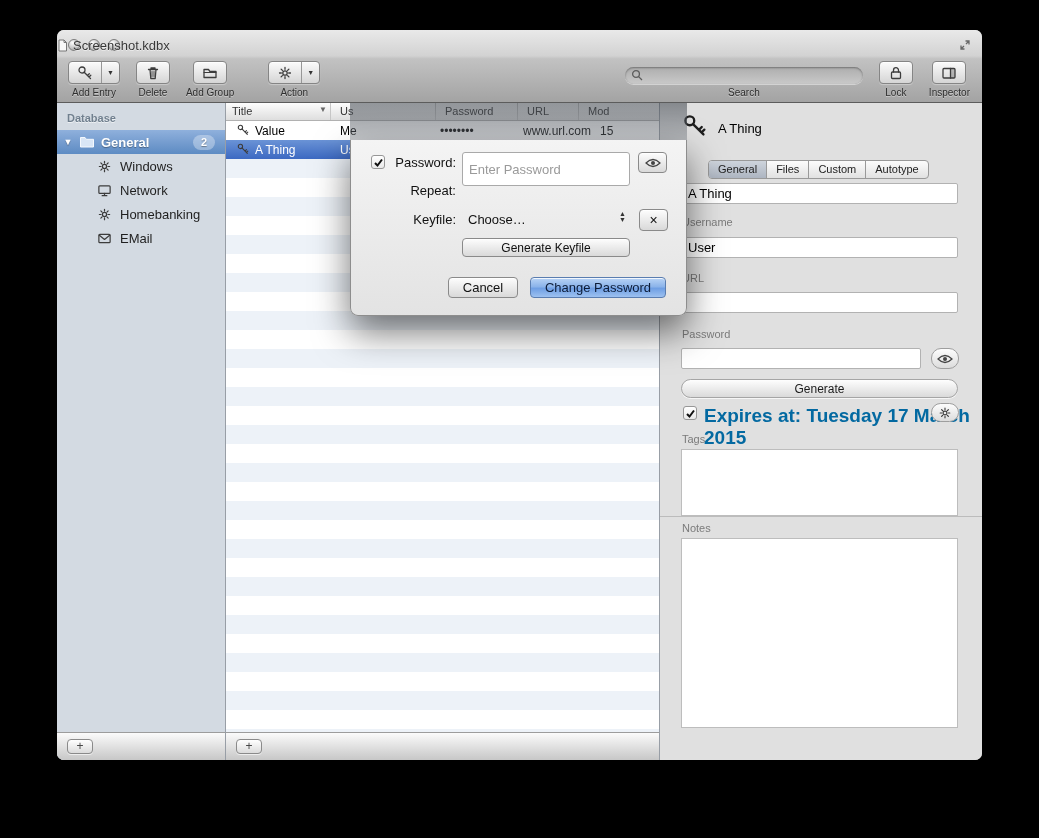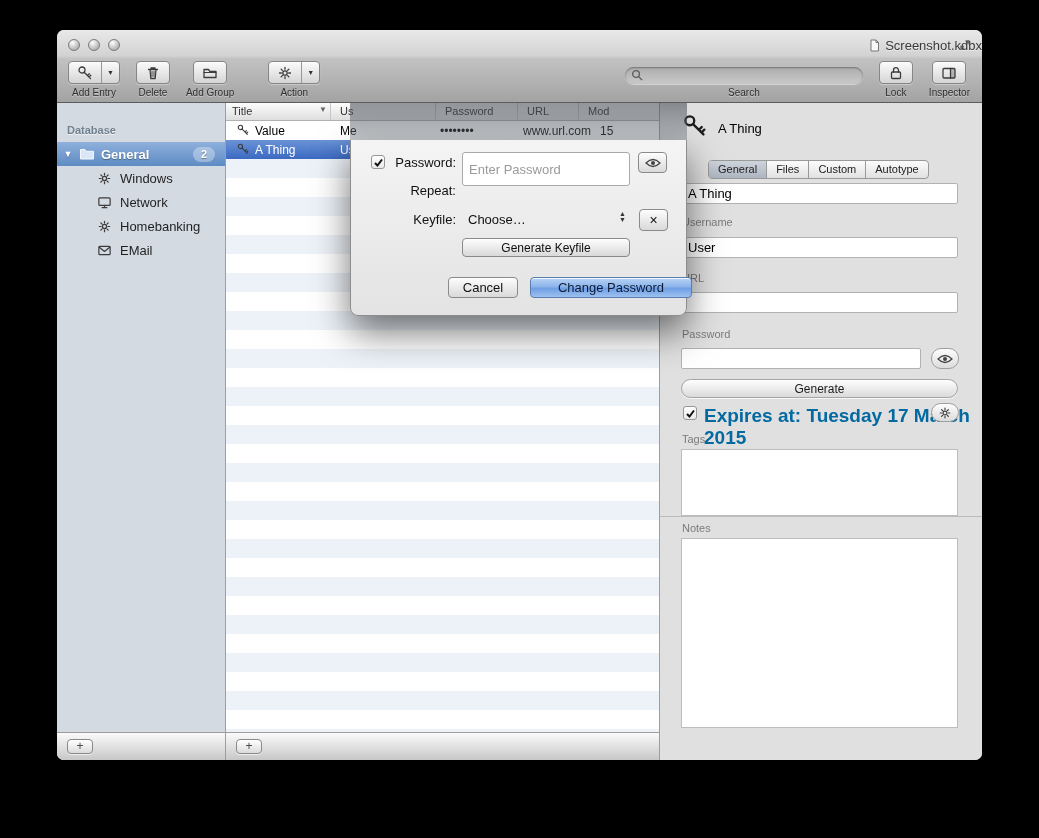--- a/index.html
+++ b/index.html
@@ -10,21 +10,21 @@
     box-shadow:0 25px 60px rgba(0,0,0,.8); }
 
   
   .chrome { position:absolute; top:0; left:0; right:0; height:73px;
     background:linear-gradient(180deg,#e9e9e9 0%,#d2d2d2 36%,#c2c2c2 40%,#a3a3a3 100%);
     border-bottom:1px solid #5c5c5c; }
   .lights { position:absolute; left:11px; top:9px; display:flex; gap:8px; }
   .light { width:12px; height:12px; border-radius:50%; border:1px solid #7c7c7c;
     background:radial-gradient(circle at 35% 28%, #ffffff, #cfcfcf 45%, #9a9a9a); }
   .win-title { position:absolute; left:0; right:0; top:6px; height:18px;
-    display:flex; justify-content:flex-end; align-items:center; gap:5px;
+    display:flex; justify-content:flex-start; align-items:center; gap:5px;
     font-size:13px; color:#383838; text-shadow:0 1px 0 rgba(255,255,255,.5); }
   .fullscreen { position:absolute; right:10px; top:8px; opacity:.8; }
 
   .toolbar { position:absolute; top:29px; left:0; right:0; height:44px; display:flex; padding:2px 8px 0 11px; }
   .tb-group { display:flex; flex-direction:column; align-items:center; margin-right:16px; }
   .tb-btn { height:23px; border-radius:4px; border:1px solid #858585;
     background:linear-gradient(#fbfbfb,#d5d5d5); display:flex; align-items:center;
     box-shadow:inset 0 1px 0 rgba(255,255,255,.75), 0 1px 1px rgba(255,255,255,.35); }
   .tb-seg { padding:0 8px; height:100%; display:flex; align-items:center; }
   .tb-arrow { border-left:1px solid #979797; padding:0 5px; height:100%; display:flex; align-items:center;
@@ -38,21 +38,21 @@
   .search-field input { flex:1; border:none; outline:none; background:transparent; font-size:12px; color:#222;
     font-family:"Liberation Sans",sans-serif; }
 
   
   .content { position:absolute; top:73px; left:0; right:0; bottom:0; display:flex; }
   .sidebar { width:169px; background:#d3dae2; border-right:1px solid #989ea6; position:relative; }
   .listcol { width:434px; background:#fff; border-right:1px solid #989ea6; position:relative; }
   .inspector { flex:1; background:#e0e0e0; position:relative; }
 
   
-  .sb-header { font-size:11px; font-weight:bold; color:#71808f; padding:21px 0 6px 10px;
+  .sb-header { font-size:11px; font-weight:bold; color:#71808f; padding:9px 0 6px 10px;
     text-shadow:0 1px 0 rgba(255,255,255,.6); }
   .sb-group { height:24px; display:flex; align-items:center;
     background:linear-gradient(#8fb0dc,#5d8bc3); color:#fff; font-weight:bold; font-size:13px;
     text-shadow:0 1px 1px rgba(0,0,0,.35); position:relative; }
   .sb-disclosure { width:22px; text-align:center; font-size:9px; color:#fff; }
   .sb-group-label { margin-left:6px; }
   .sb-badge { position:absolute; right:10px; background:rgba(255,255,255,.33); border-radius:8px;
     padding:0 8px; font-size:11px; font-weight:bold; color:#fff; line-height:15px; }
   .sb-item { height:24px; display:flex; align-items:center; padding-left:40px; gap:8px;
     font-size:13px; color:#1f1f1f; }
@@ -420,16 +420,16 @@
         <span>▲</span>
         <span>▼</span>
       </div>
     <div class="sheet-btn" style="left:288px; top:69px; width:29px; height:22px; font-size:14px;">
         <span>×</span>
       </div>
 
     <div class="sheet-btn" style="left:111px; top:98px; width:168px; height:19px;">Generate Keyfile</div>
 
     <div class="sheet-btn" style="left:97px; top:137px; width:70px; height:21px; font-size:13px;">Cancel</div>
-    <div class="sheet-btn btn-default" style="left:179px; top:137px; width:162px; height:21px; font-size:13px;">Change Password</div>
+    <div class="sheet-btn btn-default" style="left:179px; top:137px; width:136px; height:21px; font-size:13px;">Change Password</div>
   </div>
 
 </div>
 
 </body></html>

